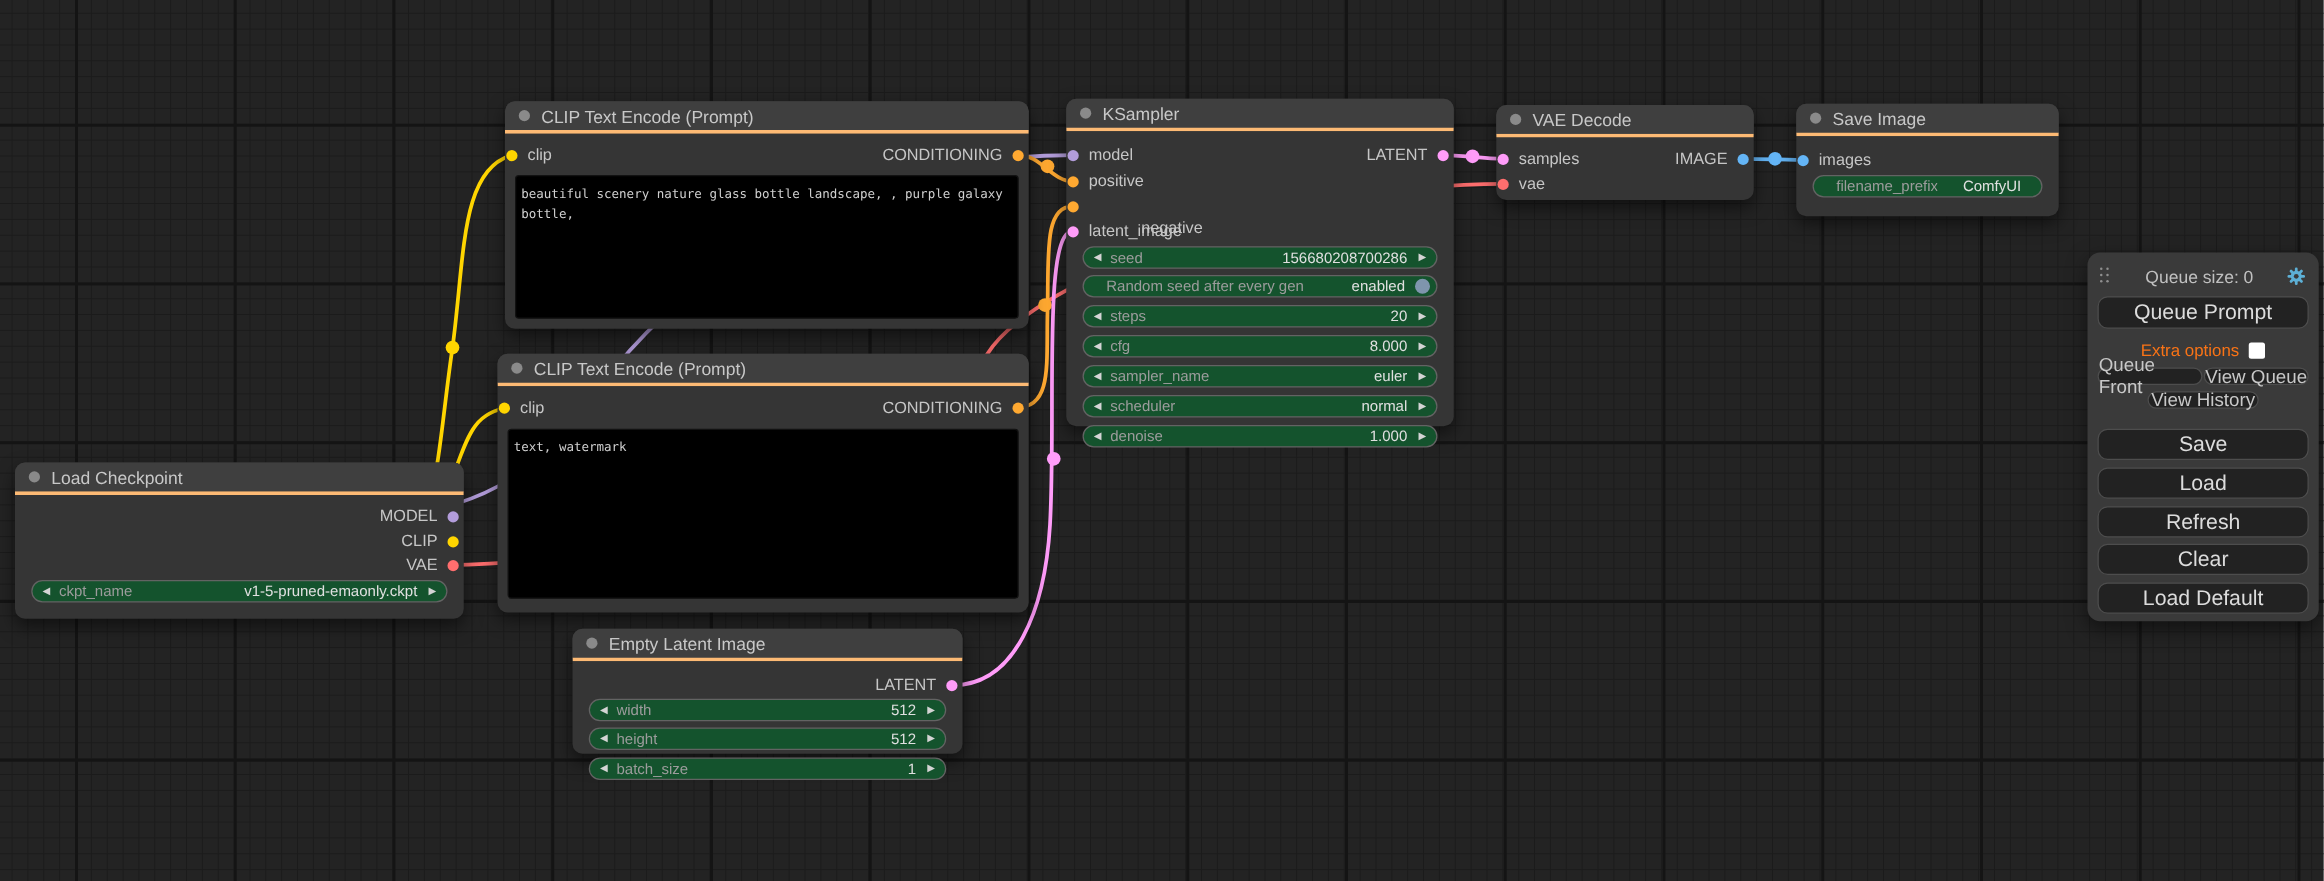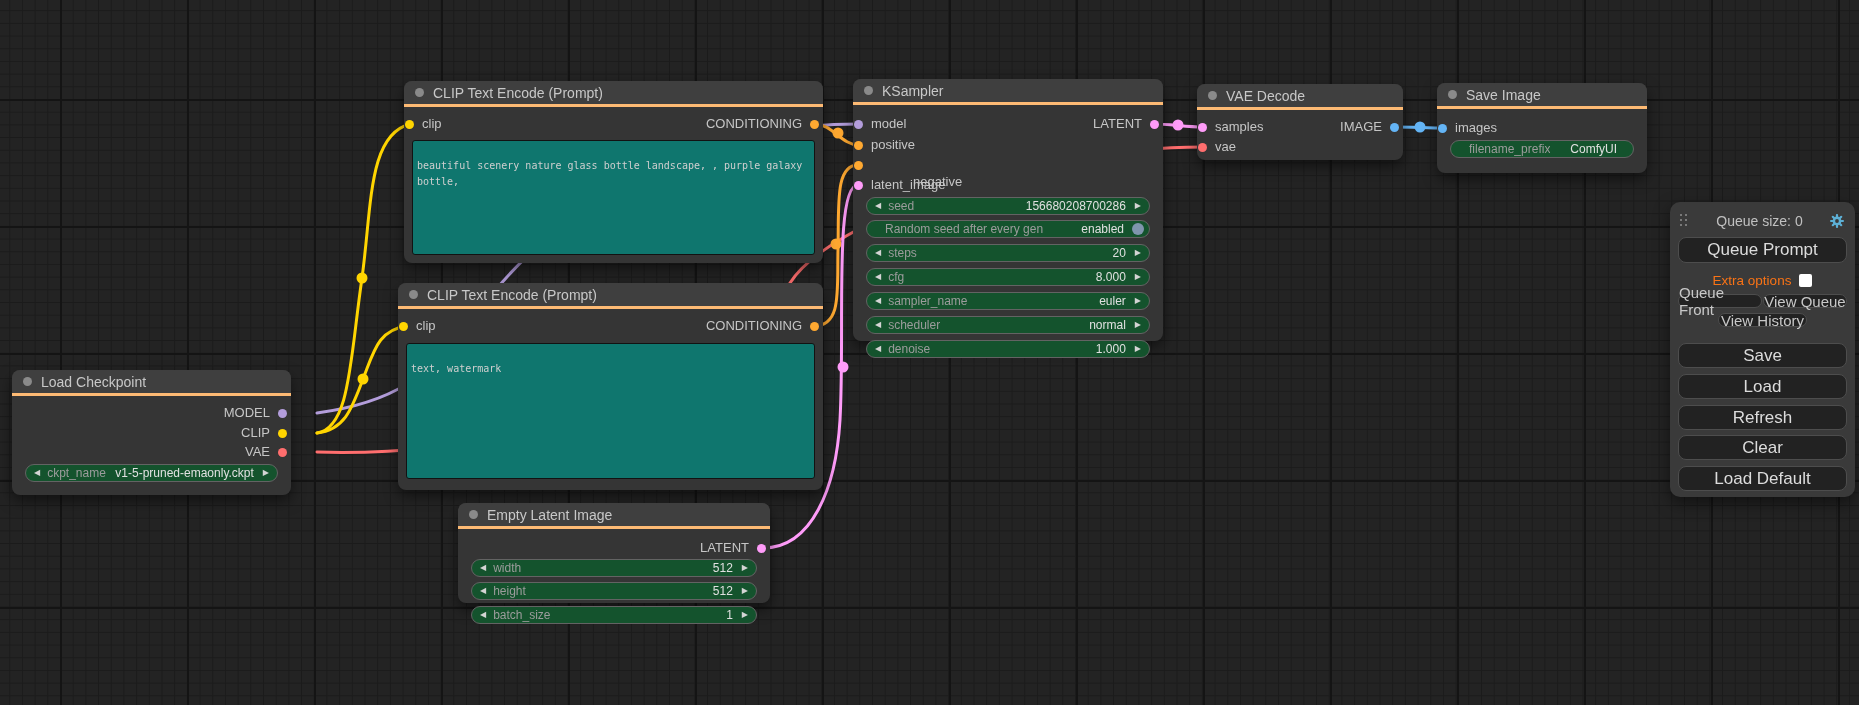--- a/index.html
+++ b/index.html
@@ -26,23 +26,23 @@
   .slotlabel.out{text-align:right;}
   .widget{position:absolute;left:13px;right:13px;height:18px;background:#14532d;
     border:1px solid #636363;border-radius:10px;display:flex;align-items:center;
     box-sizing:border-box;font-size:12px;padding:0 8px;white-space:nowrap;}
   .widget .arrow{font-size:8px;color:#d4d4d4;flex:none;line-height:1;}
   .widget .wlabel{margin-left:7px;color:#9c9c9c;overflow:hidden;}
   .widget.noarrow .wlabel{margin-left:10px;}
   .widget .wvalue{margin-left:auto;margin-right:9px;color:#e0e0e0;}
   .widget.noarrow .wvalue{margin-right:8px;}
   .togglecircle{width:12px;height:12px;border-radius:50%;background:#7f95ad;flex:none;margin-right:-3px;}
-  .prompt{position:absolute;left:8px;right:8px;background:#0f766e;border:1px solid #121212;
+  .prompt{position:absolute;left:8px;right:8px;background:#000000;border:1px solid #121212;
     border-radius:3px;color:#cfcfcf;font:10px/1.55 "DejaVu Sans Mono",monospace;
-    padding:17px 4px;box-sizing:border-box;overflow:hidden;white-space:normal;word-spacing:0;}
+    padding:7px 4px;box-sizing:border-box;overflow:hidden;white-space:normal;word-spacing:0;}
   
   .qpanel{position:absolute;left:1670px;top:202px;width:185px;height:295px;z-index:4;
     background:#3a3a3a;border-radius:10px;box-shadow:0 6px 16px rgba(0,0,0,.5);}
   .qheader{position:absolute;left:10px;right:10px;top:9px;height:20px;display:flex;align-items:center;}
   .qhandle{display:inline-grid;grid-template-columns:repeat(2,5px);grid-auto-rows:5px;flex:none;}
   .qhandle i{width:2px;height:2px;background:#8f8f8f;border-radius:50%;}
   .qtitle{flex:1;text-align:center;font-size:14px;color:#c0c0c0;}
   .qgear{flex:none;width:16px;height:16px;cursor:pointer;}
   .qbtn{position:absolute;left:8px;right:8px;background:#222;border:1px solid #4d4d4d;
     border-radius:8px;color:#dcdcdc;display:flex;align-items:center;justify-content:center;
@@ -109,21 +109,21 @@
     </div>
     <div class="qbtn small" style="top:92px;left:8px;right:auto;width:84px;">Queue Front</div>
     <div class="qbtn small" style="top:92px;left:auto;right:8px;width:84px;">View Queue</div>
     <div class="qbtn small" style="top:111px;left:48px;right:auto;width:89px;">View History</div>
     <div class="qbtn big" style="top:141px;">Save</div>
     <div class="qbtn big" style="top:172px;">Load</div>
     <div class="qbtn big" style="top:203px;">Refresh</div>
     <div class="qbtn big" style="top:233px;">Clear</div>
     <div class="qbtn big" style="top:264px;">Load Default</div>
   </div>
-<div class="node" style="left: 12px; top: 370px; width: 279px; height: 125px;">
+<div class="node" style="left: 12px; top: 370px; width: 359px; height: 125px;">
       <div class="titlebar">
         <div class="titledot"></div>
         <div class="titletext">Load Checkpoint</div>
       </div>
       <div class="port" style="right: 4.5px; top: 38.5px; background: rgb(179, 157, 219);"></div>
       <div class="slotlabel out" style="right: 21px; top: 35px;">MODEL</div>
       <div class="port" style="right: 4.5px; top: 58.5px; background: rgb(255, 213, 0);"></div>
       <div class="slotlabel out" style="right: 21px; top: 55px;">CLIP</div>
       <div class="port" style="right: 4.5px; top: 77.5px; background: rgb(255, 110, 110);"></div>
       <div class="slotlabel out" style="right: 21px; top: 74px;">VAE</div>

